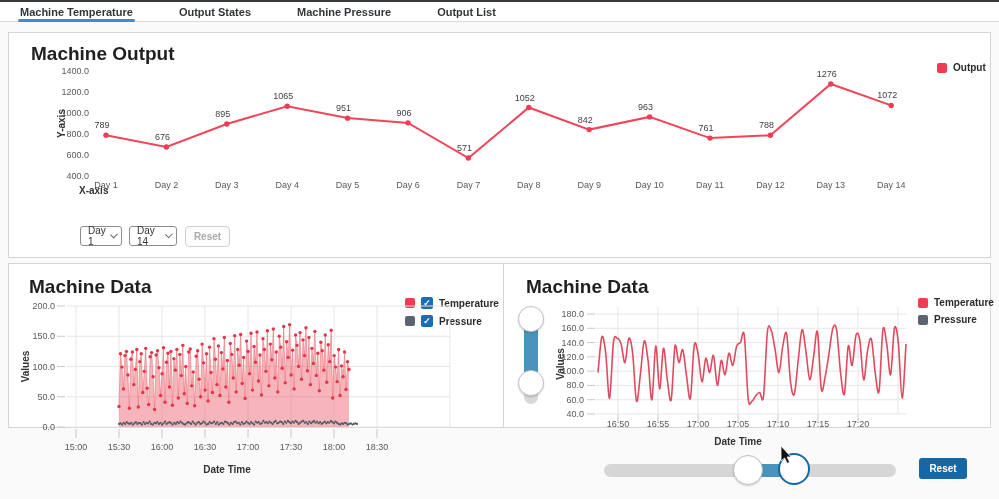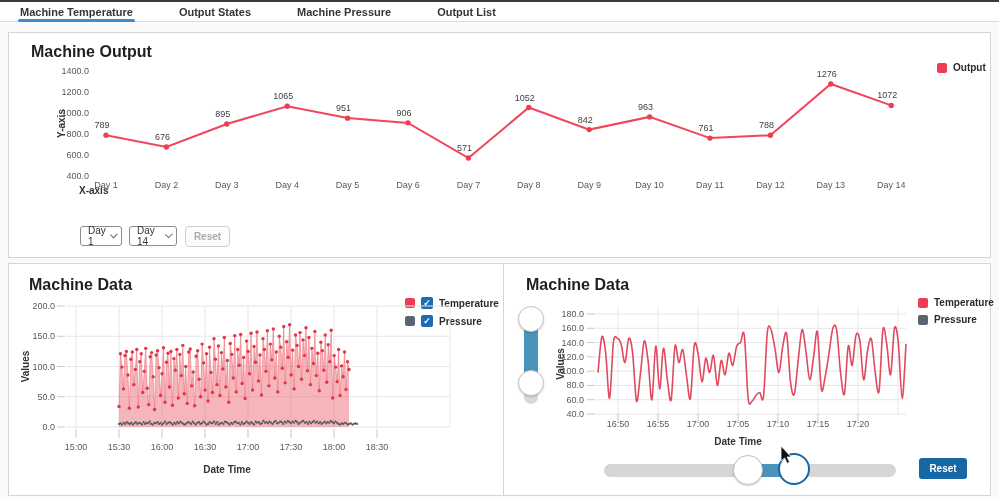--- a/index.html
+++ b/index.html
@@ -4,23 +4,23 @@
 <style>
   * { margin:0; padding:0; box-sizing:border-box; }
   html,body { width:999px; height:499px; overflow:hidden; }
   body { font-family:"Liberation Sans", sans-serif; background:#fafafa; position:relative; }
   .topline { position:absolute; top:0; left:0; right:0; height:2px; background:#3a3a3a; }
   .tabbar { position:absolute; top:2px; left:0; right:0; height:20px; background:#fff; border-bottom:1px solid #dcdcdc; display:flex; align-items:center; padding-left:20px; gap:46px; }
   .tab { font-size:11px; font-weight:bold; color:#32363a; height:20px; line-height:20px; position:relative; cursor:pointer; white-space:nowrap; }
   .tab.active .underline { position:absolute; left:-2px; right:-2px; bottom:0; height:3px; background:#3f8ad2; border-radius:2px; }
   .card { position:absolute; background:#fff; border:1px solid #d5d5d5; }
   #card-output { left:8px; top:32px; width:983px; height:226px; }
-  #card-data { left:8px; top:263px; width:983px; height:233px; }
+  #card-data { left:8px; top:263px; width:983px; height:165px; }
   .vdivider { position:absolute; left:494px; top:0; bottom:0; width:1px; background:#d5d5d5; }
-  .panel-title { position:absolute; font-size:16px; font-weight:bold; color:#1f1f1f; }
+  .panel-title { position:absolute; font-size:19px; font-weight:bold; color:#1f1f1f; }
   .legend { position:absolute; display:flex; flex-direction:column; gap:6px; }
   .legend-row { display:flex; align-items:center; gap:6px; }
   .sq { width:10px; height:10px; border-radius:2px; flex:0 0 auto; }
   .cb { width:12px; height:12px; background:#1b6cb3; border-radius:2px; color:#fff; font-size:9px; line-height:12px; text-align:center; font-weight:bold; flex:0 0 auto; }
   .legend-label { font-size:10px; font-weight:bold; color:#2b2b2b; }
   .axis-html-label { position:absolute; font-size:10px; font-weight:bold; color:#333; }
   .select { position:absolute; height:20px; border:1px solid #8c8c8c; border-radius:3px; background:#fff; display:flex; align-items:center; justify-content:space-between; padding:0 6px 0 7px; font-size:10px; color:#333; cursor:pointer; }
   .chev { width:6px; height:6px; border-right:1.5px solid #666; border-bottom:1.5px solid #666; transform:rotate(45deg) translateY(-2px); }
   .btn-disabled { position:absolute; height:21px; border:1px solid #cfcfcf; border-radius:4px; background:#fcfcfc; color:#ababab; font-size:10px; font-weight:bold; display:flex; align-items:center; justify-content:center; }
   .btn-primary { position:absolute; background:#1568a5; color:#fff; border:none; border-radius:3px; font-size:10px; font-weight:bold; display:flex; align-items:center; justify-content:center; cursor:pointer; }

